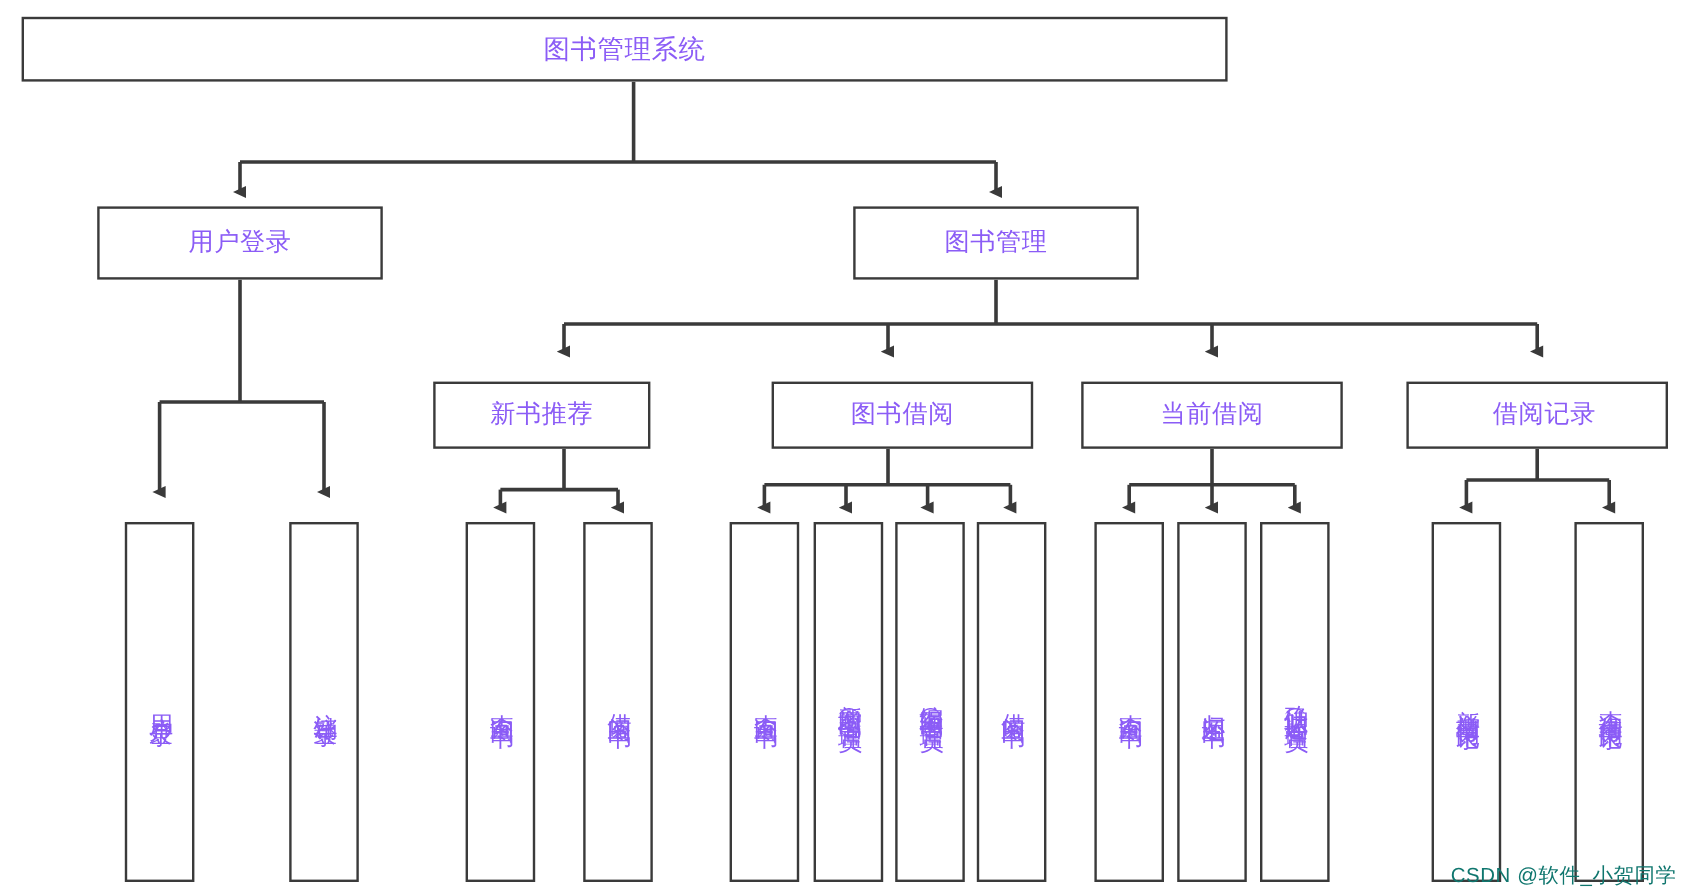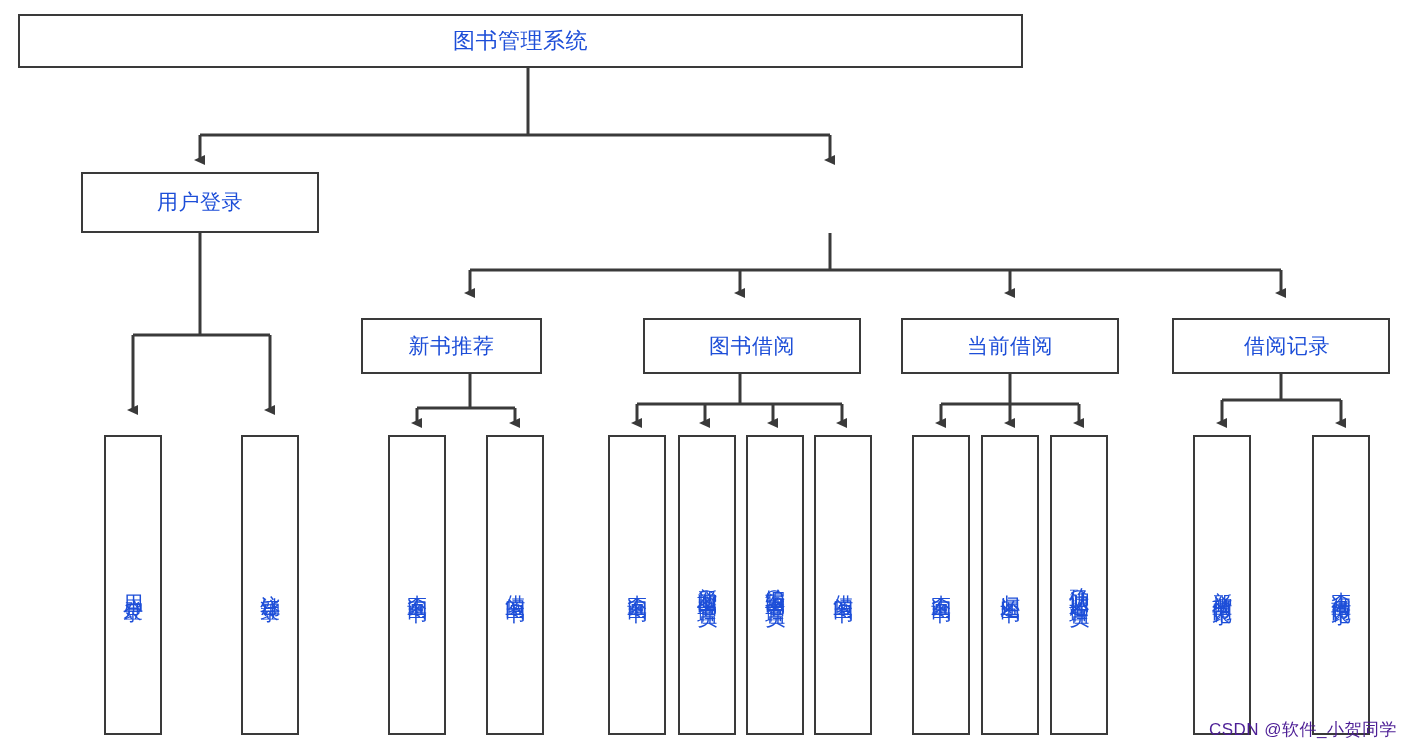--- a/index.html
+++ b/index.html
@@ -26,21 +26,21 @@
     pointer-events: none;
   }
   .node {
     position: absolute;
     box-sizing: border-box;
     background: #ffffff;
     border: 2px solid #3a3a3a;
     display: flex;
     align-items: center;
     justify-content: center;
-    color: #1d4ed8;
+    color: #8b5cf6;
     line-height: 1.18;
   }
   .node.horiz {
     font-size: 21px;
     letter-spacing: 0.5px;
   }
   .node.vert {
     font-size: 20px;
     padding-top: 6px;
     padding-bottom: 6px;
@@ -52,21 +52,21 @@
     white-space: nowrap;
   }
   .node.root {
     font-size: 22px;
   }
   #watermark {
     position: absolute;
     right: 8px;
     bottom: 6px;
     font-size: 17px;
-    color: #4c1d95;
+    color: #0f766e;
     letter-spacing: 0.5px;
     white-space: nowrap;
   }
 </style>
 </head>
 <body>
 
 <div id="canvas">
 
   <svg class="wires" viewBox="0 0 1405 747">
@@ -120,20 +120,23 @@
   </svg>
 
   <div class="node horiz root" style="left:18px; top:14px; width:1005px; height:54px;">
     <span>图书管理系统</span>
   </div>
 
   <div class="node horiz" style="left:81px; top:172px; width:238px; height:61px;">
     <span>用户登录</span>
   </div>
 
+  <div class="node horiz" style="left:711px; top:172px; width:238px; height:61px;">
+    <span>图书管理</span>
+  </div>
 
   <div class="node horiz" style="left:361px; top:318px; width:181px; height:56px;">
     <span>新书推荐</span>
   </div>
 
   <div class="node horiz" style="left:631px; top:318px; width:218px; height:56px;margin-left:12px;">
     <span>图书借阅</span>
   </div>
 
   <div class="node horiz" style="left:901px; top:318px; width:218px; height:56px;">

